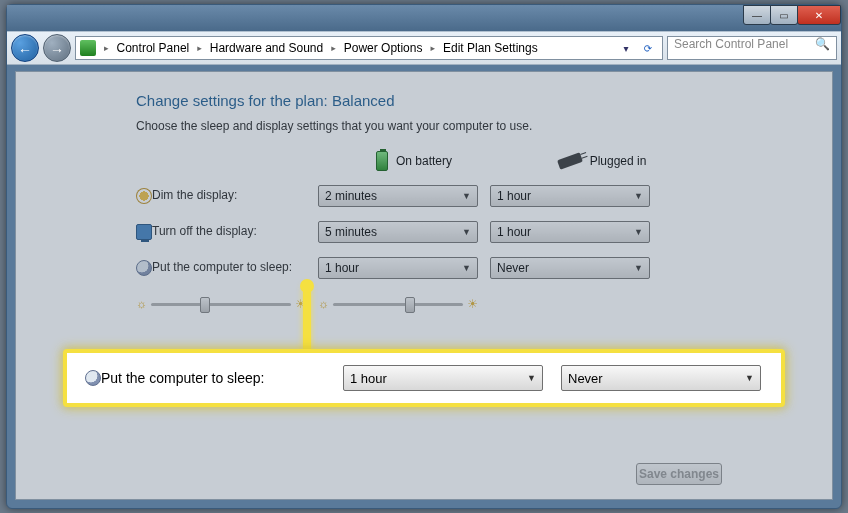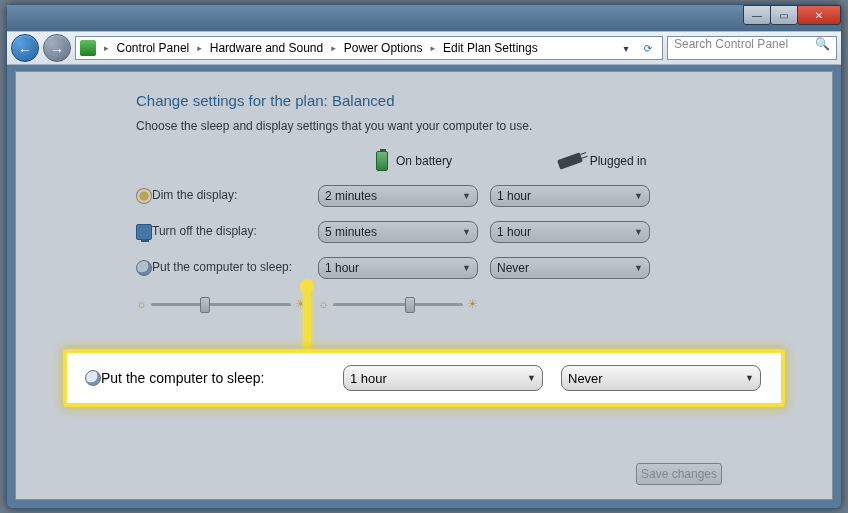--- a/index.html
+++ b/index.html
@@ -141,21 +141,21 @@
   .sun-icon-dim { background: radial-gradient(circle, #f0c040 40%, transparent 42%); box-shadow: 0 0 0 1px #c09020 inset; border-radius:50%; }
   .monitor-icon { background:#4080c0; border:1px solid #205080; border-radius:2px; position:relative;}
   .monitor-icon::after{content:"";position:absolute;bottom:-3px;left:4px;width:8px;height:2px;background:#205080;}
   .moon-icon { background: radial-gradient(circle at 35% 35%, #e0e8f0 50%, #8090b0 52%); border-radius:50%; border:1px solid #607090;}
   .bright-icon { background: radial-gradient(circle, #f0d060 35%, transparent 36%); position:relative;}
   .bright-icon::before{content:"✶"; position:absolute; left:0; top:-2px; color:#e0b030; font-size:16px;}
   .dropdown {
     height: 22px;
     background: linear-gradient(#f8f8f8,#d8d8d8);
     border: 1px solid #707070;
-    border-radius: 8px;
+    border-radius: 2px;
     display: flex;
     align-items: center;
     justify-content: space-between;
     padding: 0 6px;
     font-size: 12px;
     gap: 16px;
   }
   .dropdown .caret { font-size: 9px; color:#333;}
   .slider {
     height: 22px; display:flex; align-items:center; gap:4px;
@@ -169,21 +169,21 @@
     display: flex; gap: 8px;
   }
   .btn {
     min-width: 86px; height: 22px;
     background: linear-gradient(#f4f4f4,#dcdcdc);
     border: 1px solid #909090;
     border-radius: 3px;
     font-size: 12px;
     display:flex; align-items:center; justify-content:center;
   }
-  .btn.disabled { color:#989898; }
+  .btn.disabled { color:#989898;font-weight:bold; }
   
   .callout {
     position: absolute;
     left: 56px; right: 56px;
     top: 344px;
     height: 58px;
     background: #fff;
     border: 4px solid #f5e040;
     border-radius: 4px;
     box-shadow: 0 0 12px rgba(245,224,64,0.9), 0 0 10px rgba(0,0,0,0.25);

